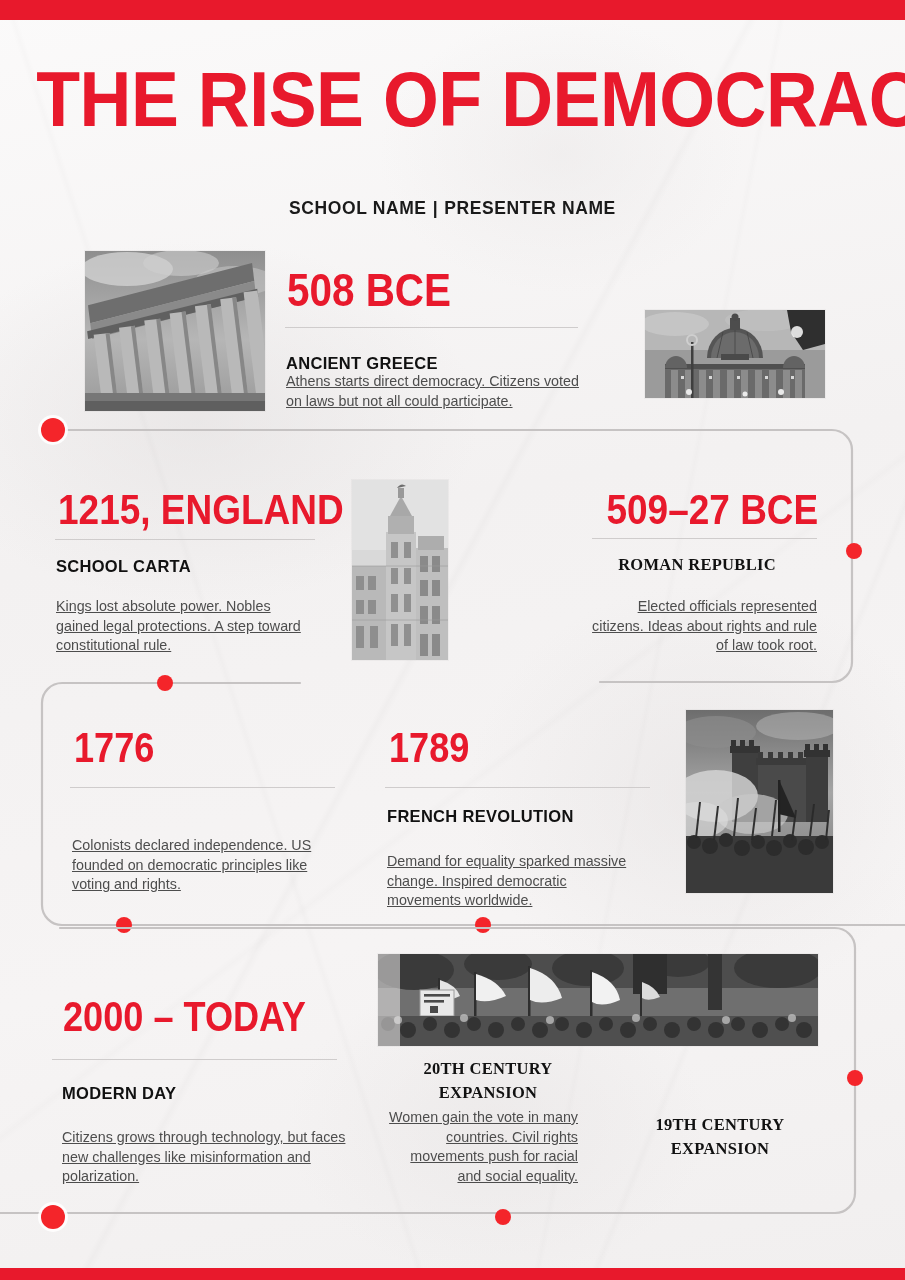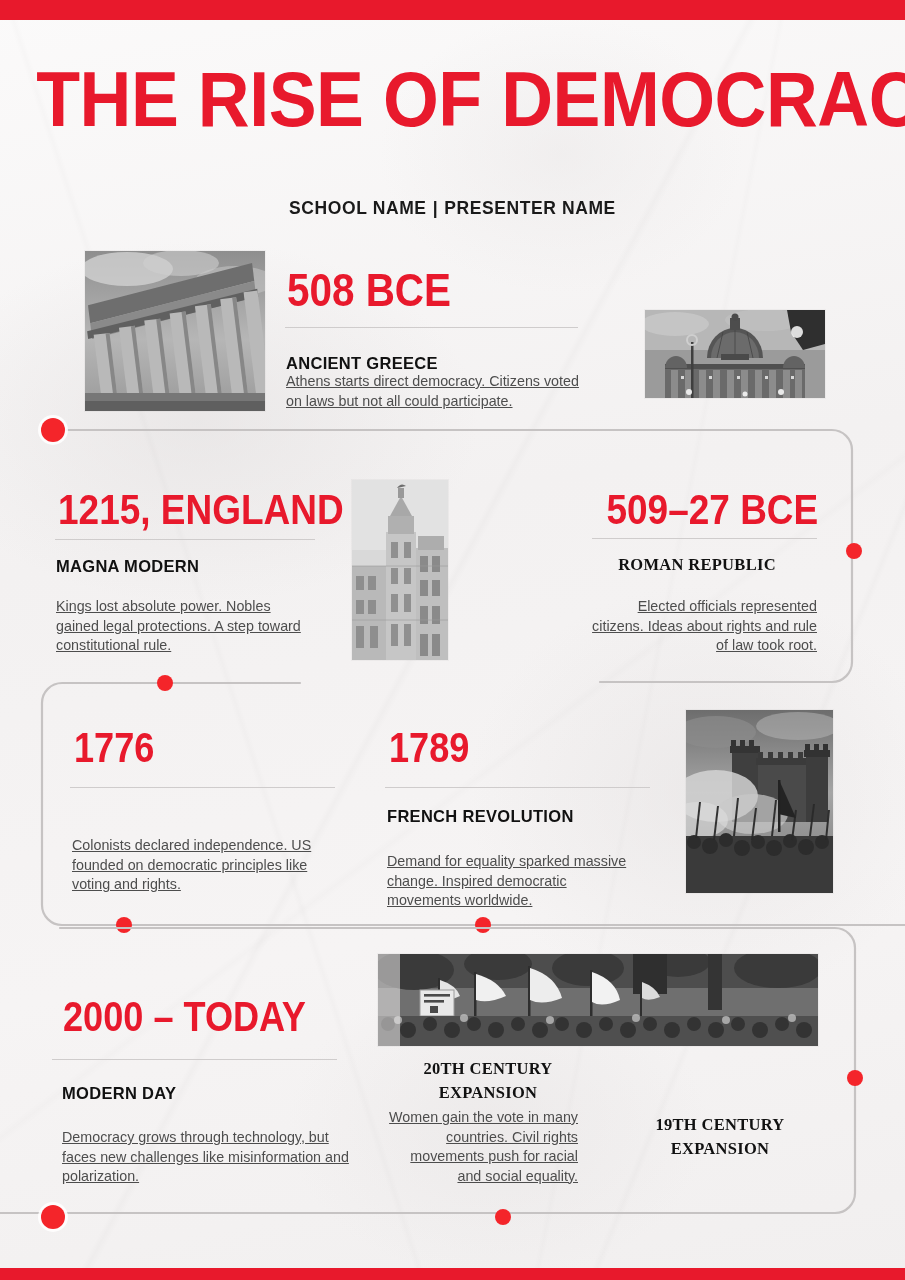--- a/index.html
+++ b/index.html
@@ -198,21 +198,21 @@
 
   <div class="conn" style="left:0;top:400px;width:905px;height:300px;">
     <svg width="905" height="300" viewBox="0 0 905 300">
       <path d="M58 30 H832 A20 20 0 0 1 852 50 V262 A20 20 0 0 1 832 282 H600" fill="none" stroke="#c6c3c3" stroke-width="2.2" stroke-linecap="round"></path>
     </svg>
   </div>
   <div class="dot" style="left:41px;top:418px;width:24px;height:24px;box-shadow:0 0 0 3px rgba(255,255,255,.85);"></div>
 
   <div class="year left" style="left:58px;top:488px;font-size:43px;">1215, ENGLAND</div>
   <div class="rule" style="left:55px;top:539px;width:260px;"></div>
-  <div class="head" style="left:56px;top:555px;width:280px;">MAGNA MODERN</div>
+  <div class="head" style="left:56px;top:555px;width:280px;">SCHOOL CARTA</div>
   <div class="body" style="left:56px;top:597px;width:252px;">Kings lost absolute power. Nobles gained legal protections. A step toward constitutional rule.</div>
 
   <div class="photo" style="left:352px;top:480px;width:96px;height:180px;">
     <svg viewBox="0 0 96 180" preserveAspectRatio="none">
       <rect width="96" height="180" fill="#d9d9d9"></rect>
       <rect width="96" height="70" fill="#e2e2e2"></rect>
 
       <rect x="0" y="86" width="34" height="94" fill="#b9b9b9"></rect>
       <g fill="#8e8e8e">
         <rect x="4" y="96" width="8" height="14"></rect>
@@ -354,21 +354,21 @@
 
   <div class="conn" style="left:0;top:905px;width:905px;height:330px;">
     <svg width="905" height="330" viewBox="0 0 905 330">
       <path d="M60 23 H835 A20 20 0 0 1 855 43 V288 A20 20 0 0 1 835 308 H0" fill="none" stroke="#c6c3c3" stroke-width="2.2" stroke-linecap="round"></path>
     </svg>
   </div>
 
   <div class="year left" style="left:63px;top:996px;font-size:42px;">2000 – TODAY</div>
   <div class="rule" style="left:52px;top:1059px;width:285px;"></div>
   <div class="head" style="left:62px;top:1082px;width:280px;">MODERN DAY</div>
-  <div class="body" style="left:62px;top:1128px;width:290px;">Democracy grows through technology, but faces new challenges like misinformation and polarization.</div>
+  <div class="body" style="left:62px;top:1128px;width:290px;">Citizens grows through technology, but faces new challenges like misinformation and polarization.</div>
 
   <div class="photo" style="left:378px;top:954px;width:440px;height:92px;">
     <svg viewBox="0 0 440 92" preserveAspectRatio="none">
       <rect width="440" height="92" fill="#6f6f6f"></rect>
 
       <rect x="0" y="0" width="440" height="34" fill="#4d4d4d"></rect>
       <g fill="#3a3a3a">
         <ellipse cx="36" cy="16" rx="40" ry="20"></ellipse>
           <ellipse cx="120" cy="10" rx="34" ry="16"></ellipse>
         <ellipse cx="210" cy="14" rx="36" ry="18"></ellipse>

